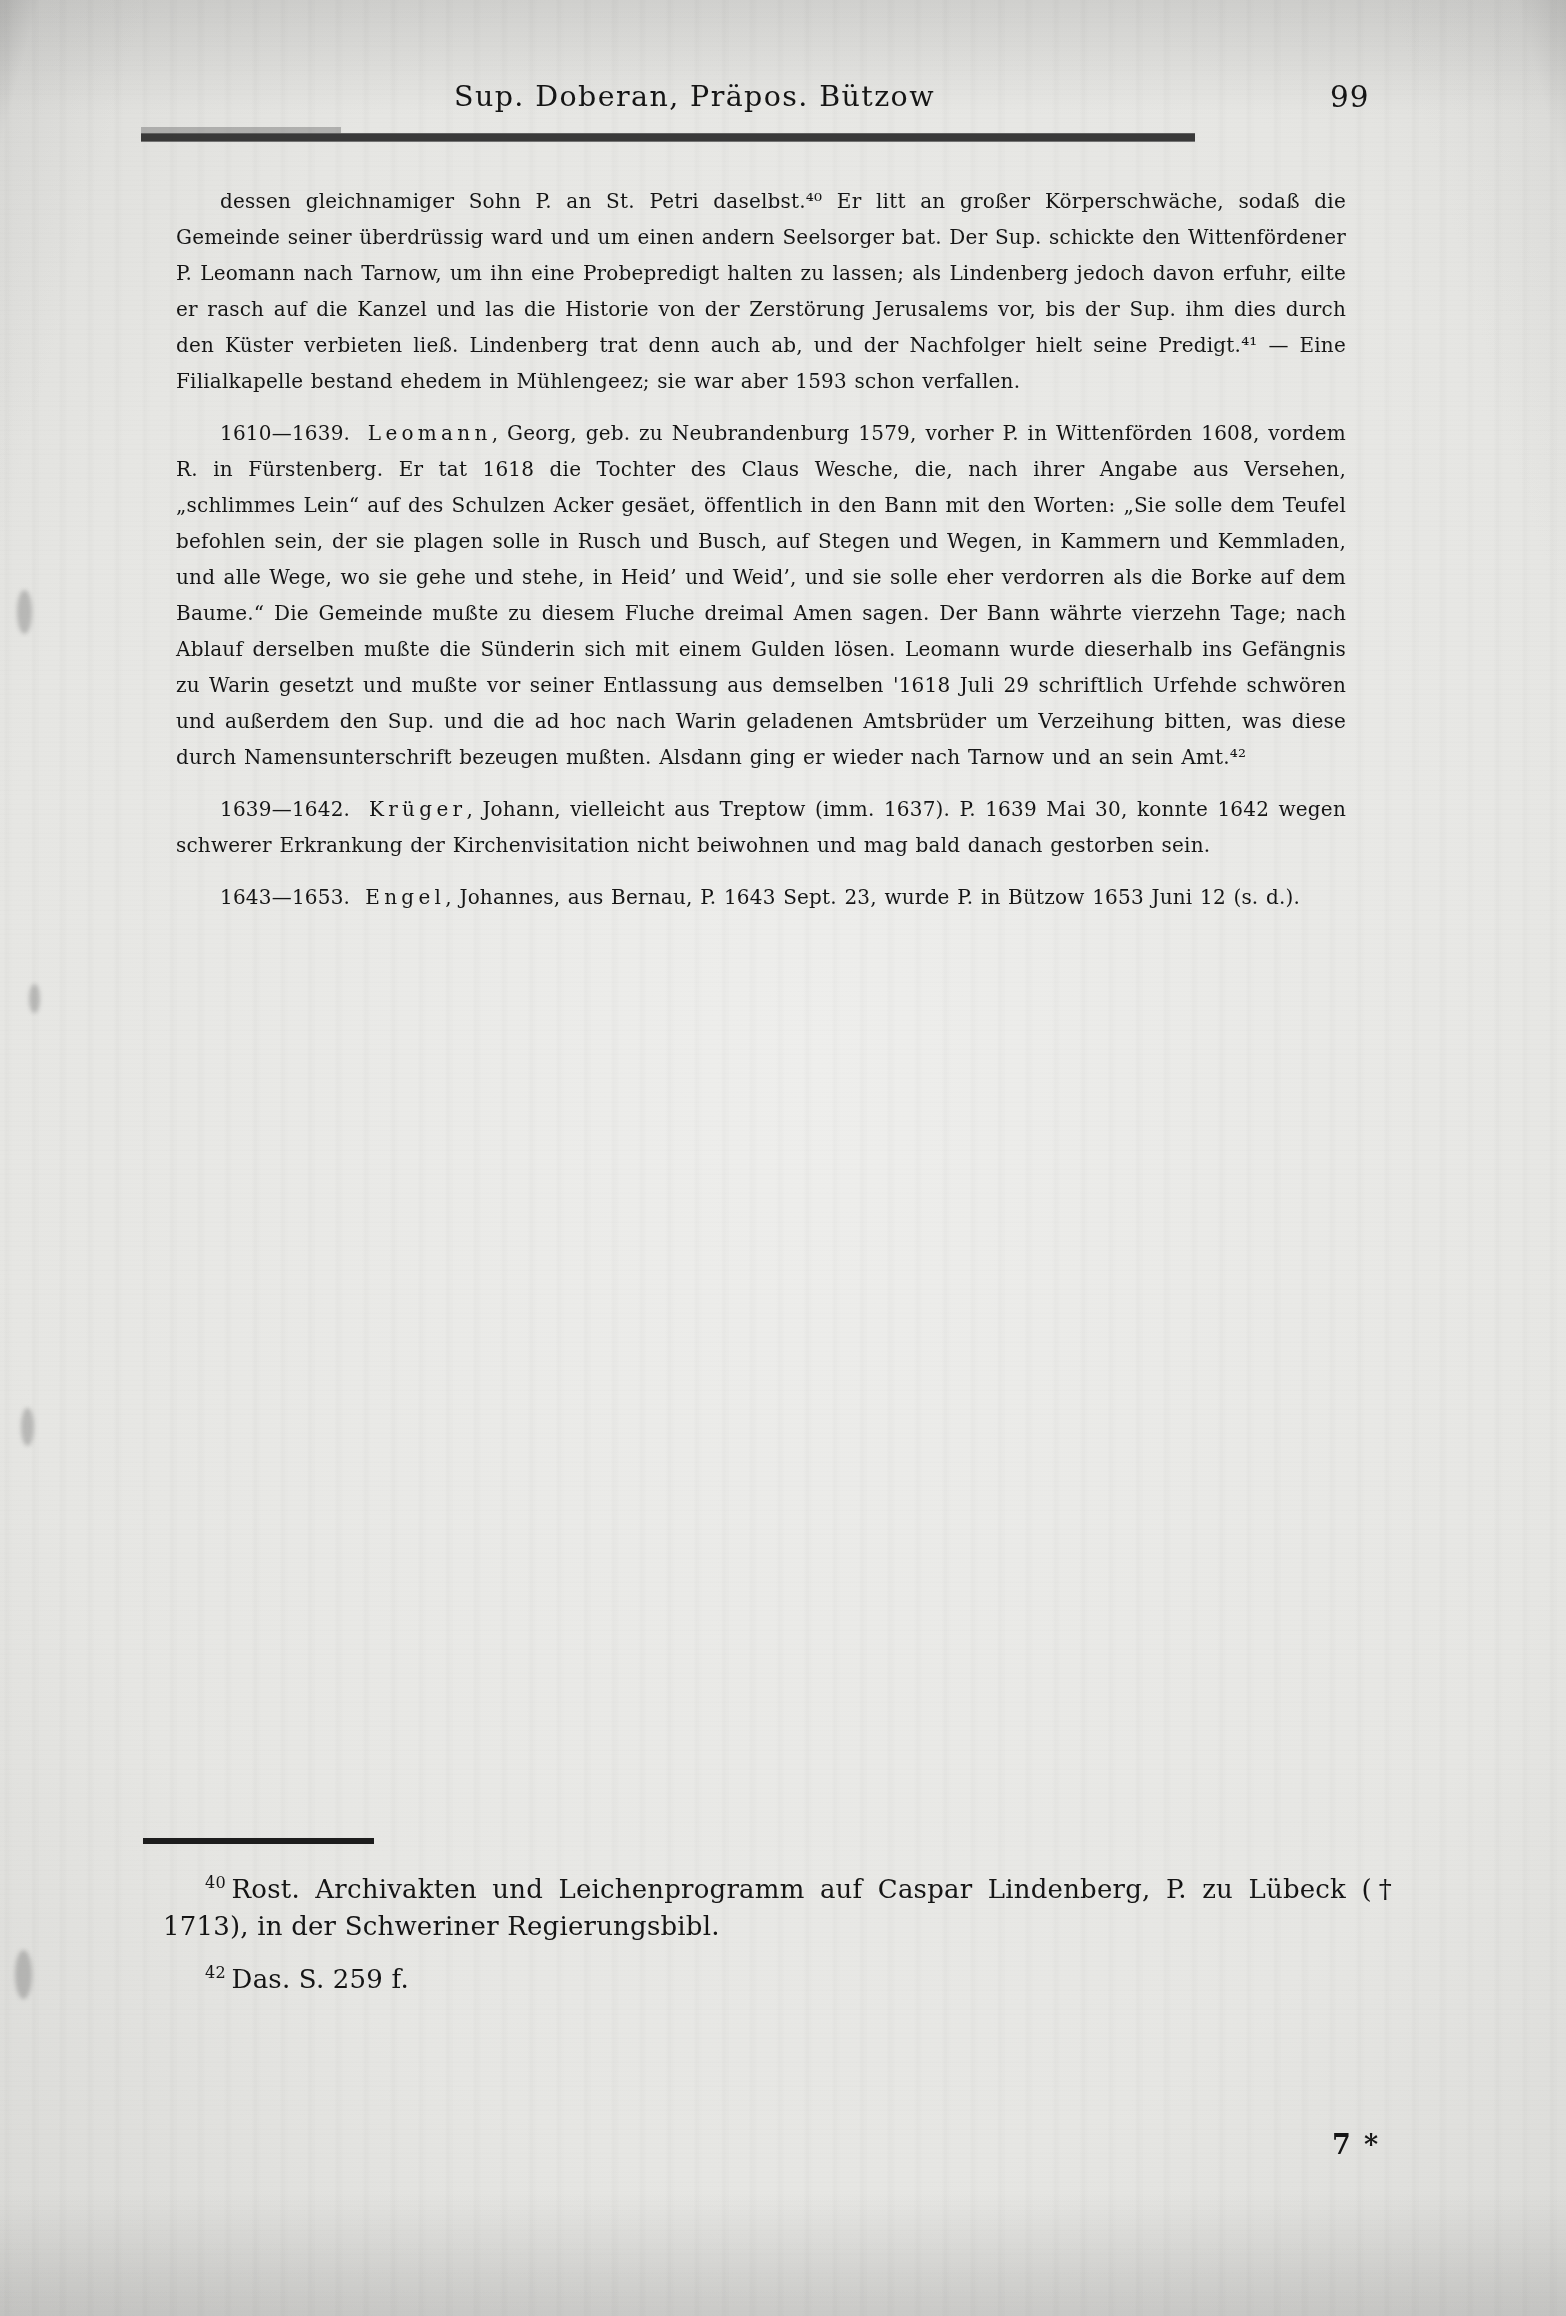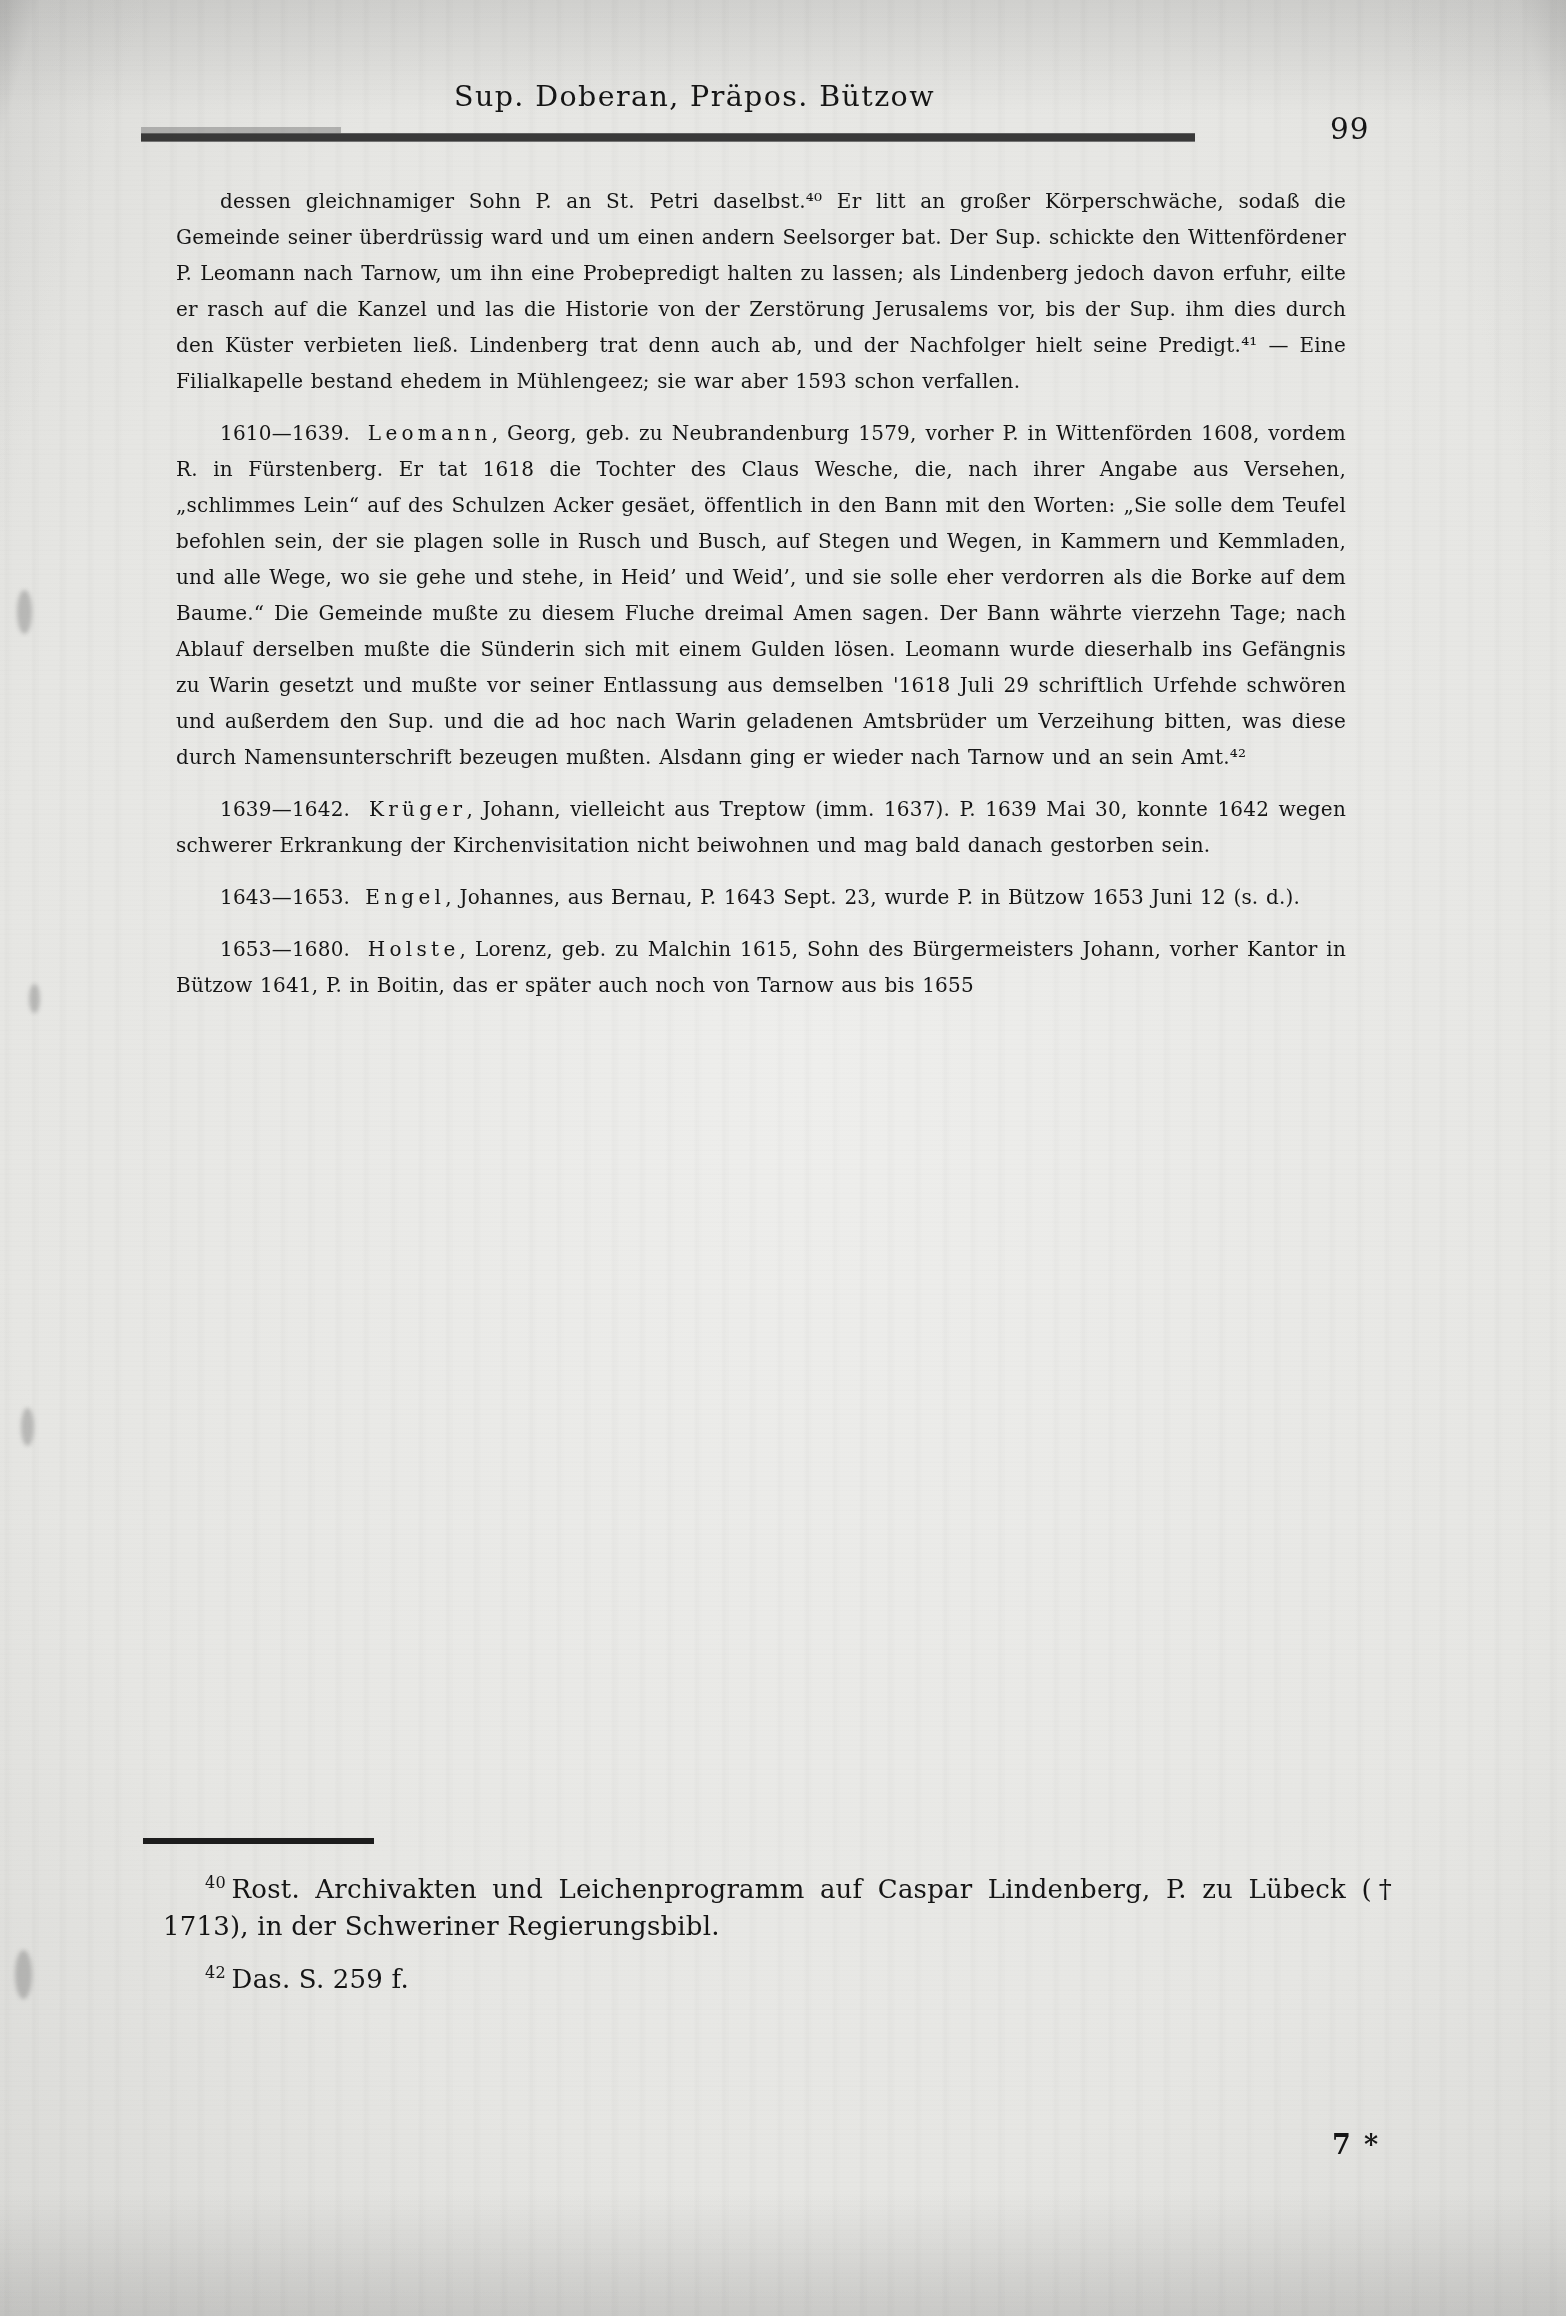--- a/index.html
+++ b/index.html
@@ -75,21 +75,20 @@
     font-size: 28.5px;
     letter-spacing: 1.4px;
     white-space: nowrap;
   }
   #head-folio {
     position: absolute;
     right: 9.5px;
     top: 0;
     font-size: 29.5px;
     letter-spacing: 1px;
-    margin-top: 32px;
   }
   #head-rule {
     position: absolute;
     left: 141px;
     top: 133px;
     width: 1054px;
     height: 6.7px;
     background: #2b2b2b;
     border-top: 1.9px solid #555;
     border-bottom: 1px solid #6a6a6a;
@@ -199,23 +198,20 @@
     </p>
 
     <p class="para" style="text-indent:44px;">
       <span>1639—1642.</span><span>&nbsp;&nbsp;</span><span class="sc">Krüger</span><span>, Johann, vielleicht aus Treptow (imm. 1637). P. 1639 Mai 30, konnte 1642 wegen schwerer Erkrankung der Kirchenvisitation nicht beiwohnen und mag bald danach gestorben sein.</span>
     </p>
 
     <p class="para" style="text-indent:44px;">
       <span>1643—1653.</span><span>&nbsp;&nbsp;</span><span class="sc">Engel</span><span>, Johannes, aus Bernau, P. 1643 Sept. 23, wurde P. in Bützow 1653 Juni 12 (s. d.).</span>
     </p>
 
-    <p class="para" style="text-indent:44px;">
-      <span>1653—1680.</span><span>&nbsp;&nbsp;</span><span class="sc">Holste</span><span>, Lorenz, geb. zu Malchin 1615, Sohn des Bürgermeisters Johann, vorher Kantor in Bützow 1641, P. in Boitin, das er später auch noch von Tarnow aus bis 1655</span>
-    </p>
 
   </div>
 
   <div id="fn-rule"></div>
 
   <div id="footnotes">
     <p class="fnote indent">
       <span class="marker">40</span><span>Rost. Archivakten und Leichenprogramm auf Caspar Lindenberg, P. zu Lübeck († 1713), in der Schweriner Regierungsbibl.</span>
     </p>
     <p class="fnote indent">

